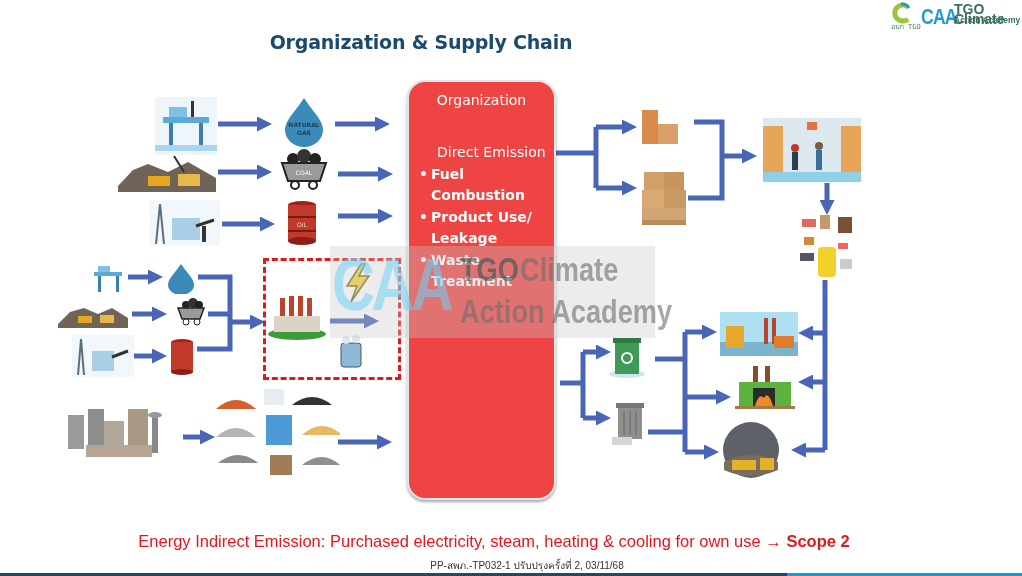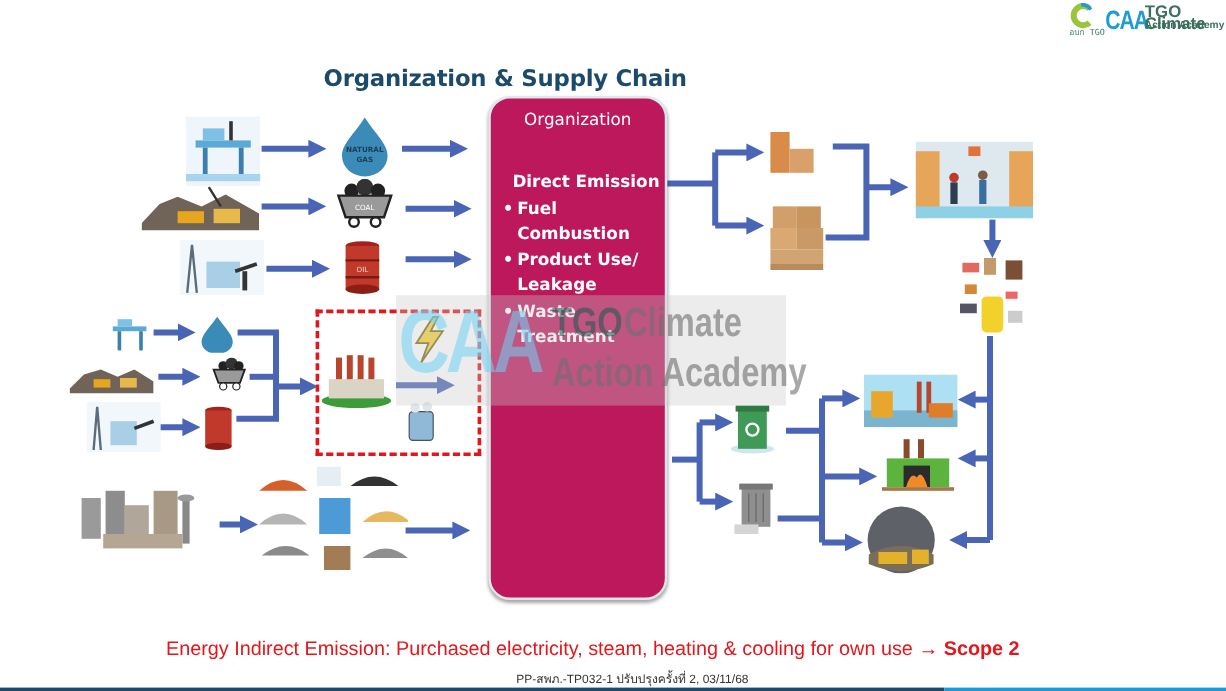--- a/index.html
+++ b/index.html
@@ -4,40 +4,40 @@
 <style>
   html, body { margin: 0; padding: 0; }
   body {
     width: 1022px; height: 576px; position: relative; overflow: hidden;
     background: #ffffff; font-family: "DejaVu Sans", sans-serif;
   }
   .abs { position: absolute; }
   .title {
     left: 0; width: 842px; top: 31px; text-align: center;
     font-family: "DejaVu Sans", sans-serif; font-weight: bold;
-    font-size: 19px; color: #1b4a6b; letter-spacing: -0.2px; margin-top: 24px;
+    font-size: 19px; color: #1b4a6b; letter-spacing: -0.2px;
   }
   
   .logo { left: 888px; top: 0px; width: 134px; height: 44px; }
   .logo .c-mark { position: absolute; left: 2px; top: 2px; width: 22px; height: 22px; }
   .logo .c-sub { position: absolute; left: 3px; top: 24px; font-size: 7px; line-height: 7px; color: #3a7d6a; font-family: "DejaVu Sans Mono", monospace; }
   .logo .caa { position: absolute; left: 33px; top: 4px; font-family: "Liberation Sans", sans-serif; font-weight: bold; font-size: 22px; color: #1f9bd7; letter-spacing: -1px; transform: scaleX(0.8); transform-origin: left top;}
   .logo .tgo { position: absolute; left: 66px; top: 4px; font-size: 14px; font-weight: bold; color: #2f6a5a; font-family: "Liberation Sans", sans-serif; line-height: 10px;}
   .logo .tgo span { color: #3b6f5e; font-weight: bold; }
   .logo .aca { position: absolute; left: 66px; top: 15px; font-size: 8.5px; color: #3b6f5e; font-family: "Liberation Sans", sans-serif; font-weight: bold;}
 
   
   .org {
     left: 407px; top: 80px; width: 149px; height: 420px;
-    background: #be185d; border-radius: 18px;
+    background: #ef4444; border-radius: 18px;
     border: 2px solid #dfe7ea; box-shadow: 0 2px 3px rgba(0,0,0,0.35);
     color: #ffffff; box-sizing: border-box;
   }
   .org .hdr { position: absolute; top: 10px; left: 0; width: 100%; text-align: center; font-size: 14px; }
-  .org .sub { position: absolute; top: 62px; left: 18px; font-size: 14px; white-space: nowrap; font-weight: bold; }
+  .org .sub { position: absolute; top: 62px; left: 28px; font-size: 14px; white-space: nowrap; }
   .org ul { position: absolute; top: 82px; left: 10px; margin: 0; padding: 0; list-style: none; font-size: 14px; line-height: 21.4px; font-weight: bold; }
   .org li { padding-left: 12px; text-indent: -12px; }
   .org li::before { content: "\2022"; display: inline-block; width: 12px; text-indent: 0; }
 
   
   .wm { left: 330px; top: 246px; width: 325px; height: 92px; background: rgba(200,200,200,0.35); pointer-events: none; }
   .wm .w1 { position: absolute; left: 2px; top: -4px; font-family: "Liberation Sans", sans-serif; font-weight: bold; font-size: 74px; color: rgba(110,210,245,0.55); letter-spacing: -4px; transform: scaleX(0.8); transform-origin: left top; }
   .wm .w2 { position: absolute; left: 130px; top: 4px; font-family: "Liberation Sans", sans-serif; font-weight: bold; font-size: 34px; color: rgba(20,90,80,0.55); transform: scaleX(0.8); transform-origin: left top;}
   .wm .w3 { position: absolute; left: 205px; top: 4px; font-family: "Liberation Sans", sans-serif; font-weight: bold; font-size: 34px; color: rgba(110,110,110,0.6); transform: scaleX(0.8); transform-origin: left top;}
   .wm .w4 { position: absolute; left: 130px; top: 46px; font-family: "Liberation Sans", sans-serif; font-weight: bold; font-size: 34px; color: rgba(110,110,110,0.6); transform: scaleX(0.8); transform-origin: left top; white-space: nowrap;}

